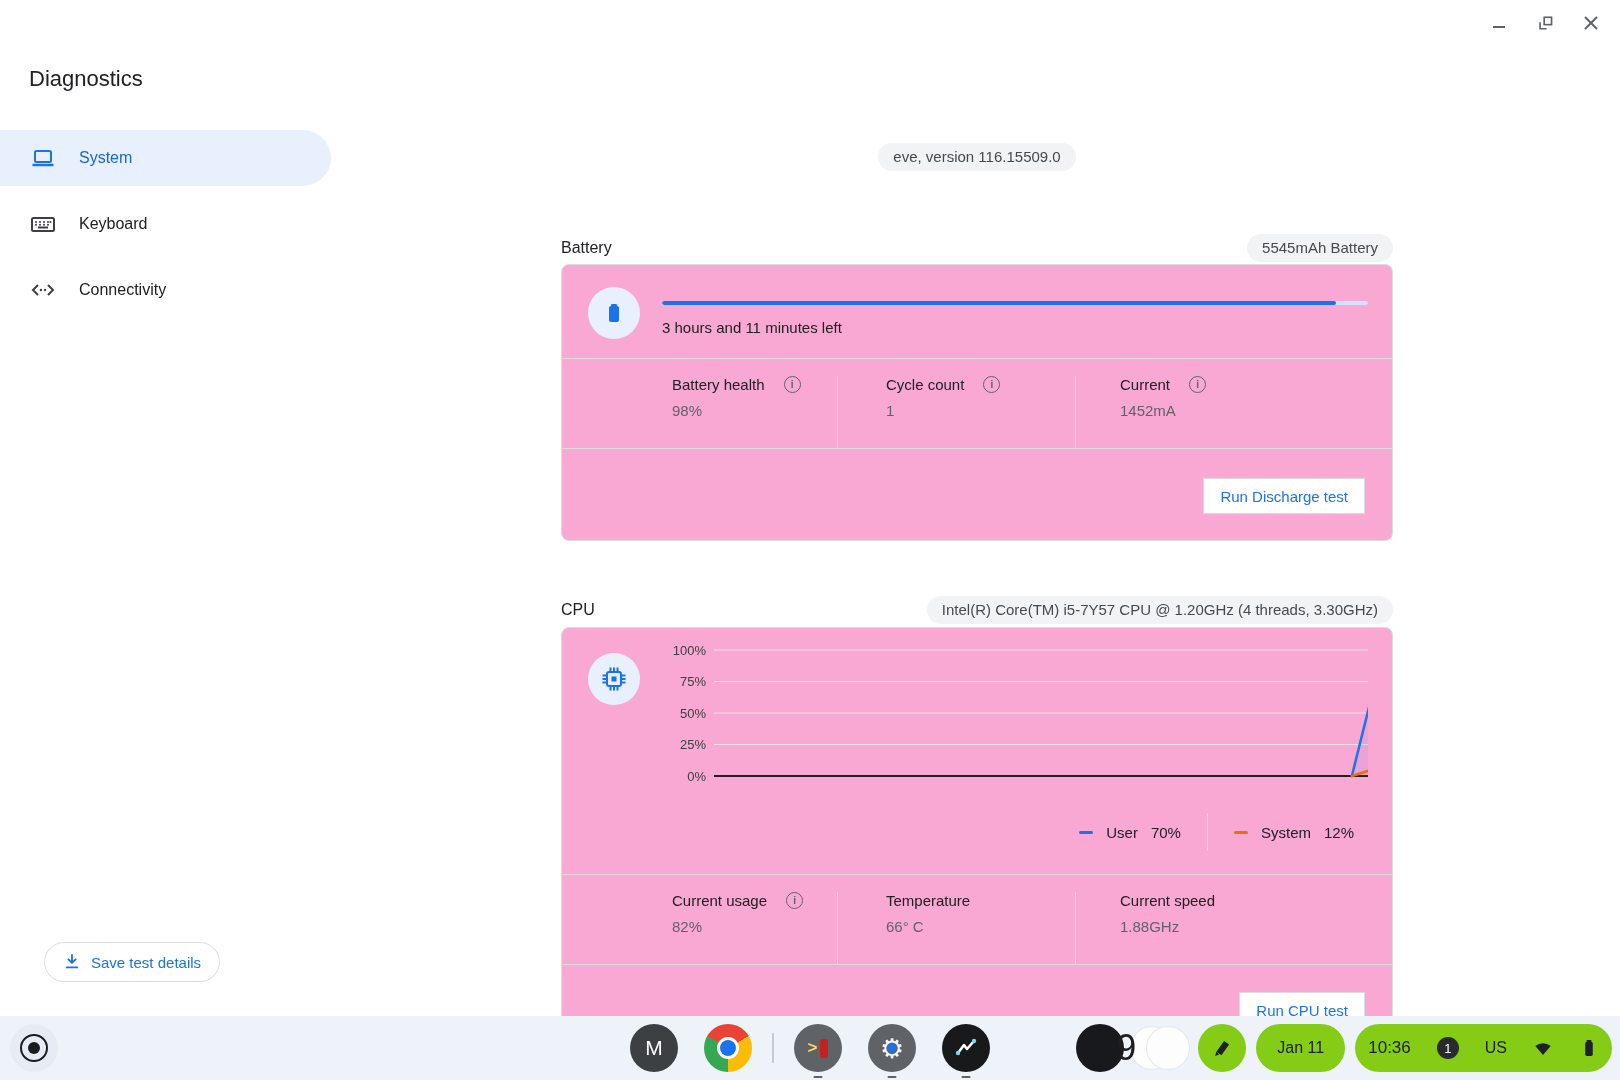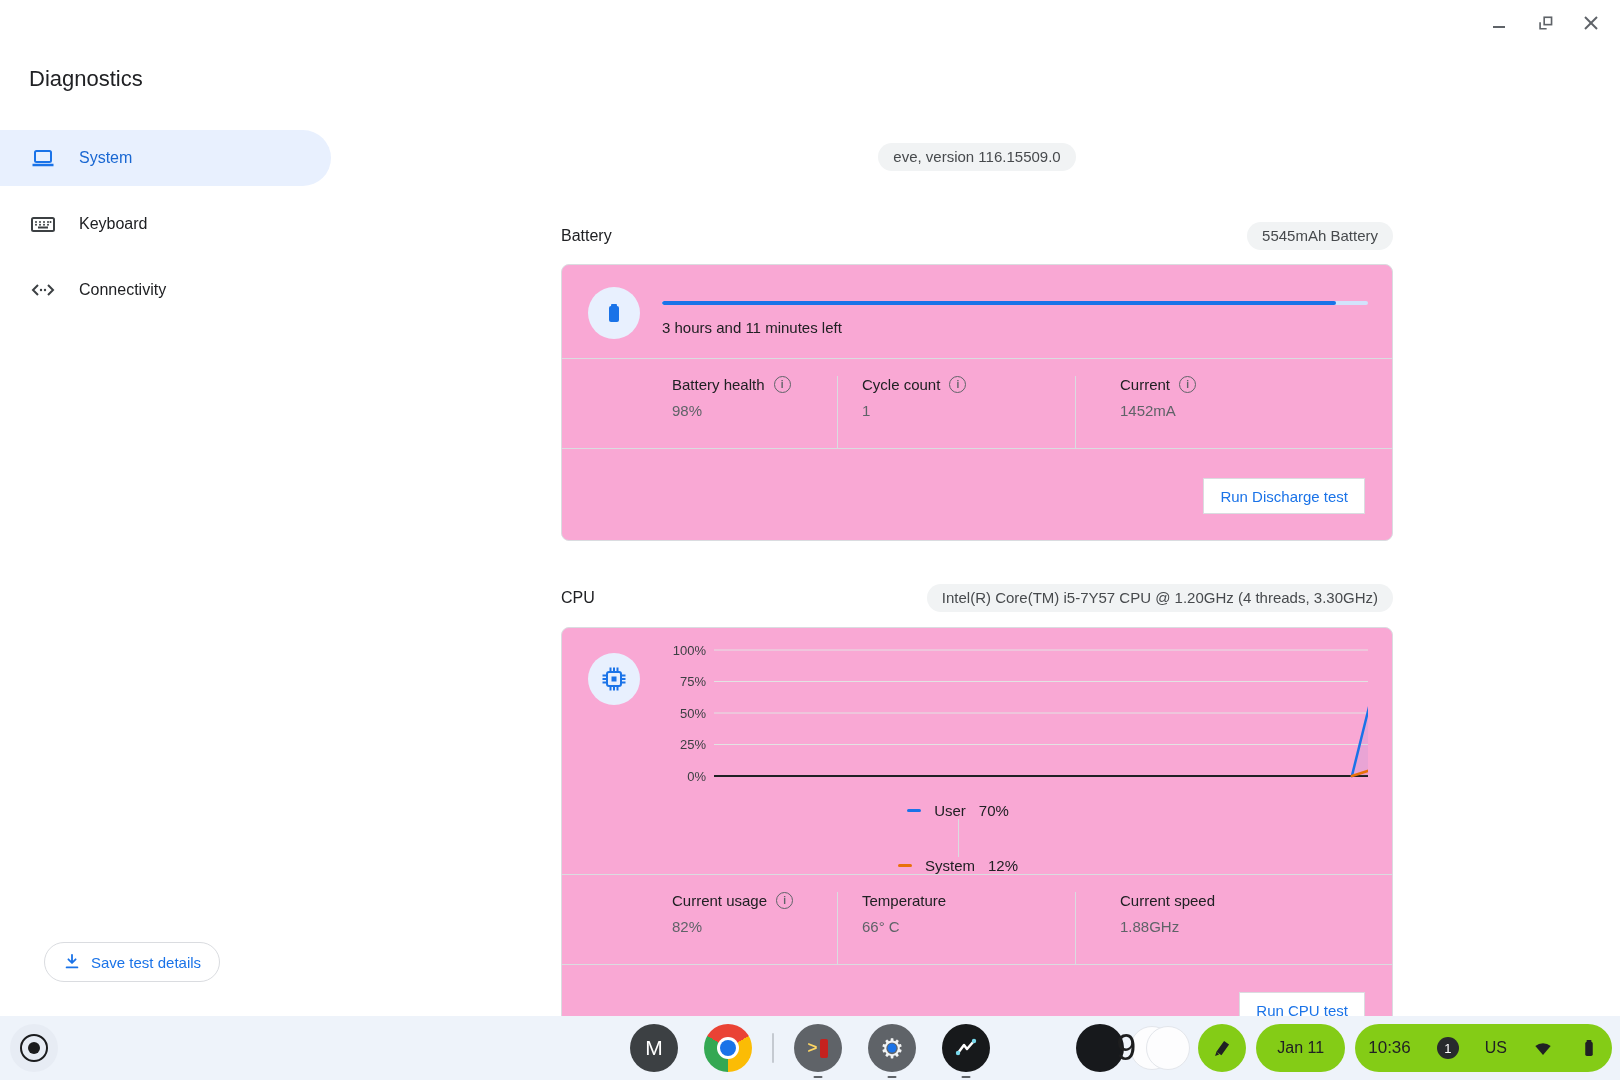--- a/index.html
+++ b/index.html
@@ -22,21 +22,21 @@
   .side-item .s-icon{width:26px;height:26px;margin-right:23px;display:flex;align-items:center;justify-content:center;}
   .side-item.selected{background:#e8f0fe;color:#1967d2;}
   .side-item.selected .s-icon svg{stroke:#1a73e8;}
   .side-item .s-icon svg{stroke:#3c4043;fill:none;stroke-width:2;}
 
   
   .content{position:absolute;left:561px;top:0;width:832px;}
   .chip{display:inline-block;background:#f1f3f4;color:#474a4d;border-radius:15px;
         padding:5px 15px;font-size:15px;line-height:18px;}
   .version-wrap{position:absolute;top:143px;left:0;width:100%;text-align:center;}
-  .sec-header{position:absolute;left:0;width:100%;display:flex;align-items:center;justify-content:space-between;}
+  .sec-header{position:absolute;left:0;width:100%;display:flex;align-items:center;justify-content:space-between;margin-top:12px;}
   .sec-title{font-size:16px;font-weight:500;color:#202124;}
   .bat-header{top:222px;}
   .cpu-header{top:584px;}
 
   .card{position:absolute;left:0;width:100%;background:#f9a8d4;border:1px solid #dadce0;border-radius:8px;
         box-sizing:border-box;}
   .bat-card{top:264px;height:277px;}
   .cpu-card{top:627px;height:414px;}
   .hr{border-top:1px solid #dadce0;height:0;}
 
@@ -46,38 +46,38 @@
   
   .bat-row{display:flex;padding:22px 24px 0 26px;height:93px;box-sizing:border-box;}
   .bat-main{flex:1;margin-left:22px;padding-top:14px;}
   .progress-track{height:4px;border-radius:2px;background:#d2e3fc;overflow:hidden;}
   .progress-fill{height:4px;border-radius:2px;background:#1a73e8;width:0;}
   .time-left{margin-top:14px;font-size:15px;color:#202124;}
 
   
   .stats-row{display:flex;padding:17px 0 0 110px;height:89px;box-sizing:border-box;}
   .stat{box-sizing:border-box;}
-  .stat .st-label{display:flex;align-items:flex-end;gap:9px;font-size:15px;color:#202124;}
+  .stat .st-label{display:flex;align-items:flex-end;gap:19px;font-size:15px;color:#202124;}
   .stat .st-value{margin-top:9px;font-size:15px;color:#5f6368;}
   .stat.c1{width:165px;}
-  .stat.c2{border-left:1px solid #dadce0;padding-left:24px;width:238px;}
+  .stat.c2{border-left:1px solid #dadce0;padding-left:48px;width:238px;}
   .stat.c3{border-left:1px solid #dadce0;padding-left:44px;flex:1;}
   .info-i{width:15px;height:15px;border:1.5px solid #5f6368;border-radius:50%;display:inline-flex;
           align-items:center;justify-content:center;font-size:10px;line-height:10px;color:#5f6368;
           font-weight:700;flex:none;}
 
   
   .btn-row{height:94px;display:flex;align-items:center;justify-content:flex-end;padding-right:27px;}
   .run-btn{background:#fff;border:1px solid #dadce0;border-radius:0;height:36px;padding:0 16px;
            color:#1a73e8;font-size:15px;font-weight:500;font-family:inherit;cursor:pointer;}
 
   
   .cpu-row{display:flex;padding:12px 24px 0 26px;}
   .cpu-row .icon-circle{margin-top:13px;}
-  .legend-row{height:84px;display:flex;align-items:center;justify-content:flex-end;padding-right:38px;flex-direction:column;}
+  .legend-row{height:84px;display:flex;align-items:center;justify-content:flex-end;padding-right:38px;}
   .legend-item{display:flex;align-items:center;gap:13px;font-size:15px;color:#202124;}
   .legend-dash{width:14px;height:3px;border-radius:2px;}
   .legend-div{width:1px;height:38px;background:#dadce0;margin:0 26px;}
 
   
   .save-btn{position:absolute;left:44px;top:942px;height:40px;border:1px solid #dadce0;border-radius:20px;
             background:#fff;display:flex;align-items:center;gap:10px;padding:0 18px;cursor:pointer;
             color:#1a73e8;font-size:15px;font-weight:500;font-family:inherit;}
 
   

